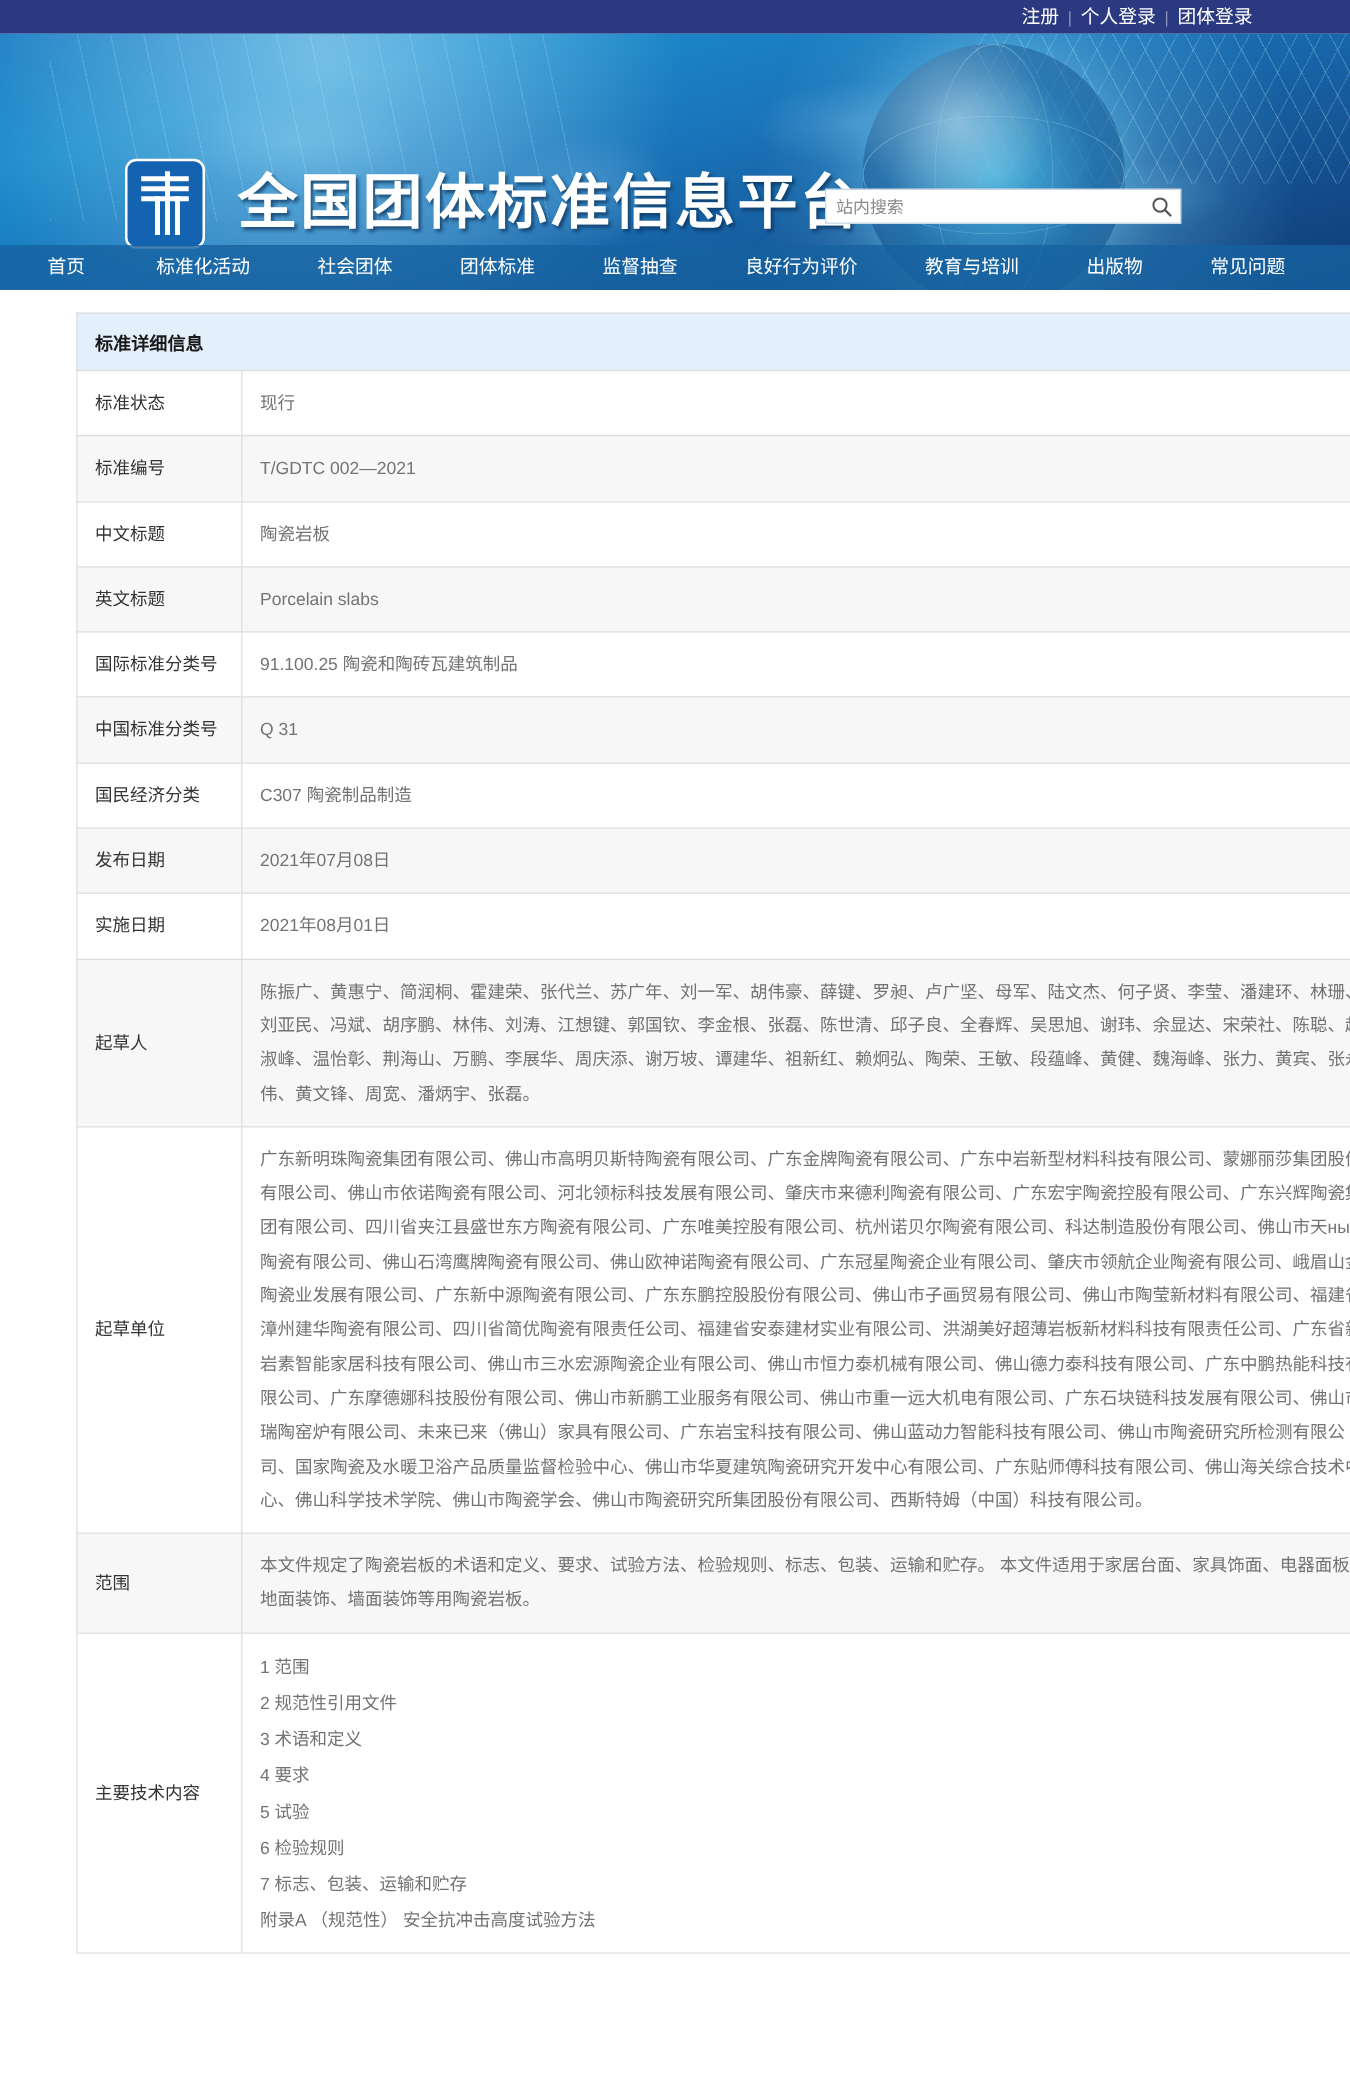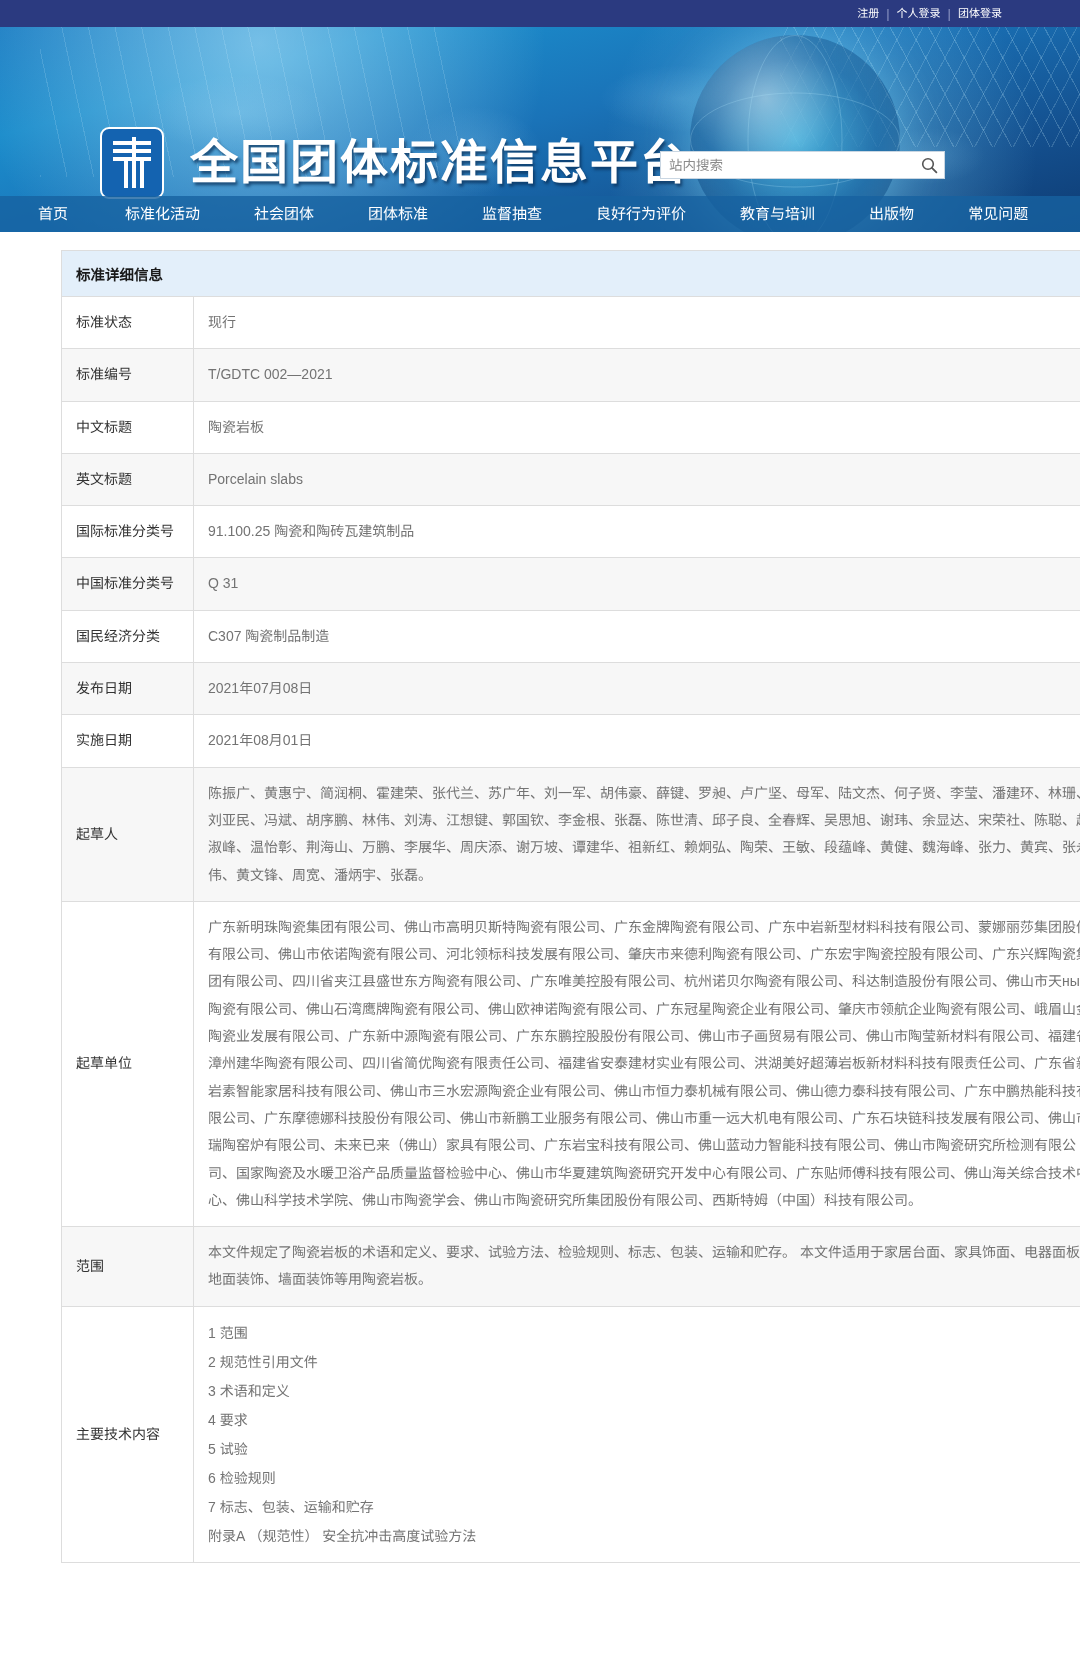--- a/index.html
+++ b/index.html
@@ -16,21 +16,21 @@
   .topbar {
     height: 27px;
     background: #2b3a80;
     display: flex;
     align-items: center;
     justify-content: flex-end;
     padding-right: 78px;
   }
   .topbar a {
     color: #ffffff;
-    font-size: 11px;
+    font-size: 15px;
     text-decoration: none;
     line-height: 27px;
   }
   .topbar .sep {
     color: #8e97c4;
     font-size: 13px;
     margin: 0 7px;
   }
 
   

